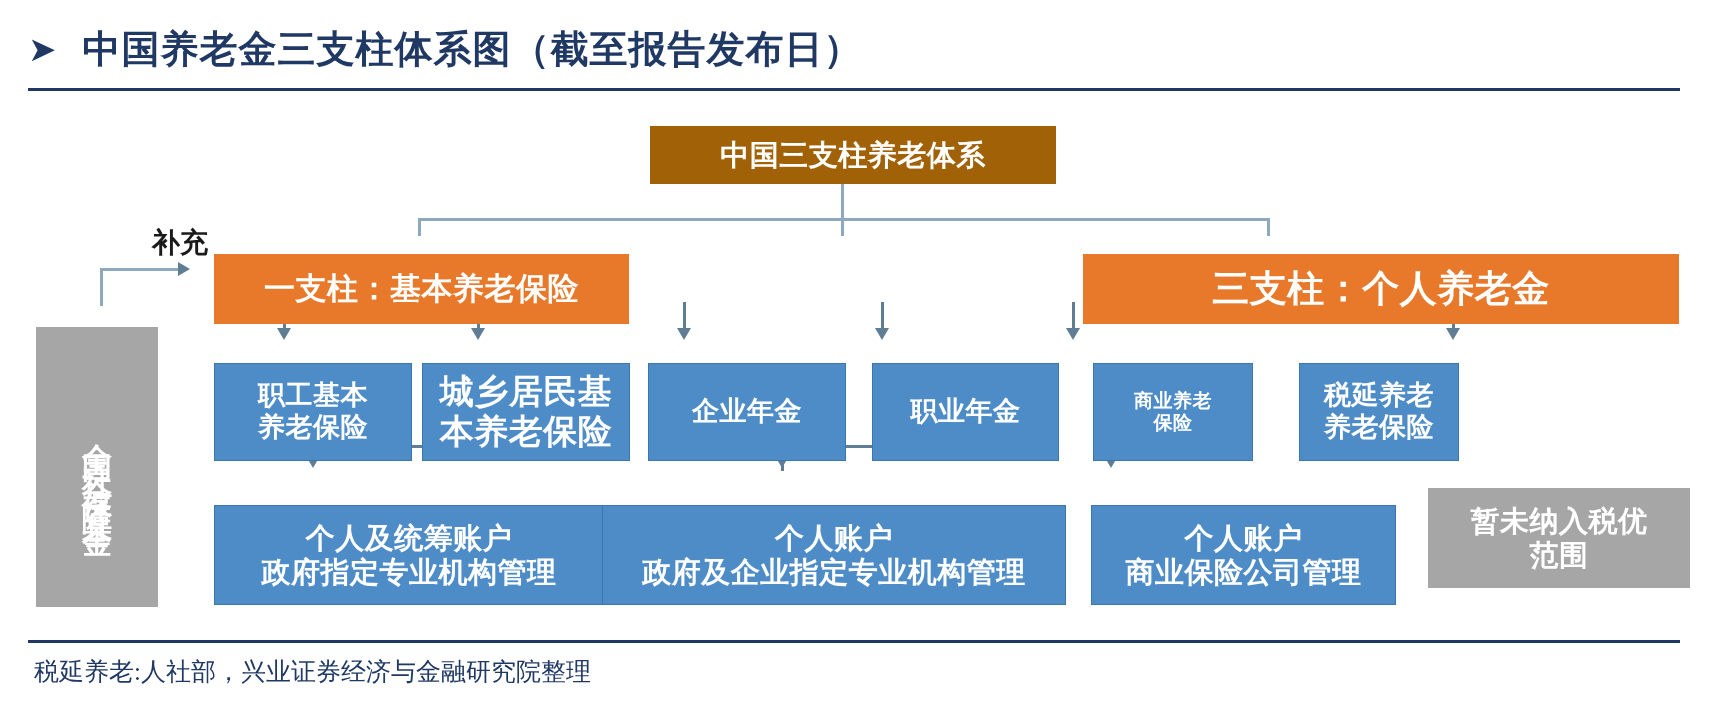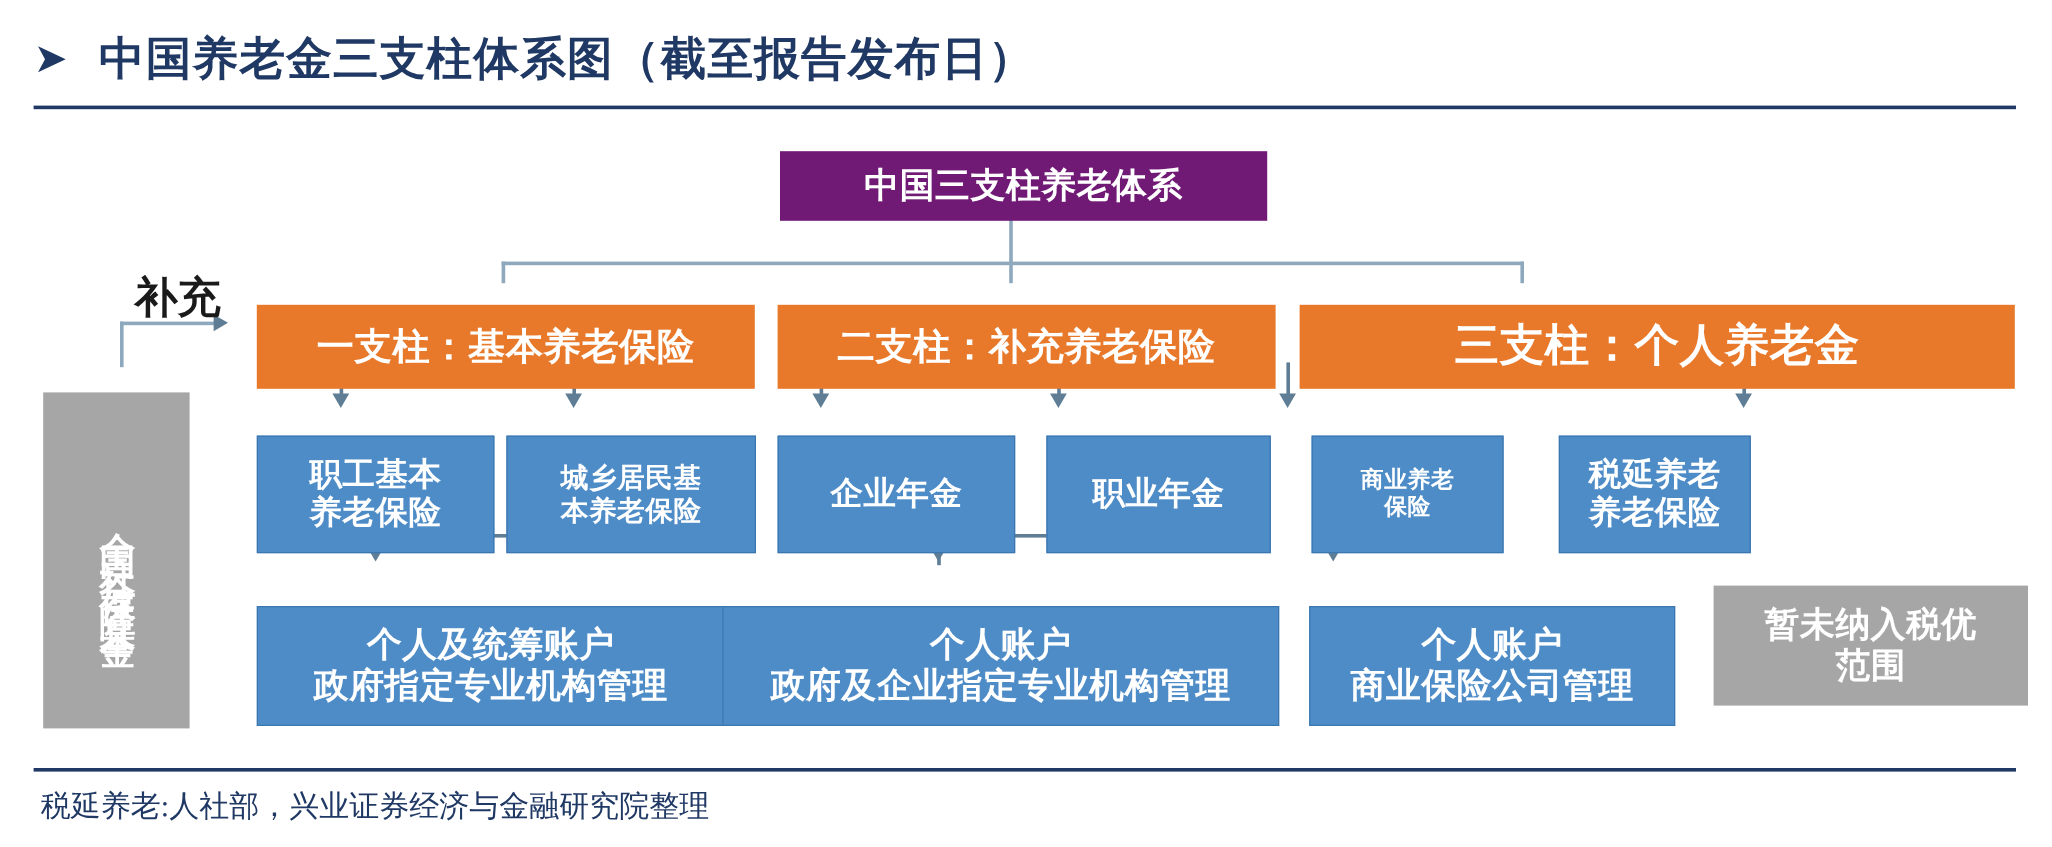--- a/index.html
+++ b/index.html
@@ -82,21 +82,21 @@
     text-align: center;
     color: #ffffff;
     line-height: 1.18;
     font-family: "Liberation Serif", "DejaVu Serif", serif;
     font-weight: 600;
     letter-spacing: 0.5px;
     z-index: 3;
   }
   .box span { display: block; white-space: pre-line; }
 
-  .box-red     { background: #701a75; }
+  .box-red     { background: #a16207; }
   .box-orange  { background: #E8792B; }
   .box-blue    { background: #4E8CC8; border: 1px solid #3B76AE; }
   .box-gray    { background: #A6A6A6; }
 
   .vert-text {
     writing-mode: vertical-rl;
     text-orientation: upright;
     letter-spacing: 12px;
     line-height: 1.0;
   }
@@ -119,26 +119,27 @@
     border-top: 12px solid #5F7E95;
   }
   .arrow-right {
     border-top: 7px solid transparent;
     border-bottom: 7px solid transparent;
     border-left: 12px solid #5F7E95;
   }
 
   .supp-label {
     position: absolute;
-    font-size: 36px;
+    font-size: 28px;
     font-weight: 700;
     color: #1a1a1a;
     font-family: "Liberation Serif", "DejaVu Serif", serif;
     white-space: nowrap;
     z-index: 4;
+    margin-left: 40px;
   }
 </style>
 </head>
 <body>
 
 <div id="page">
 
   <div class="title-row">
     <span class="title-bullet">➤</span>
     <span class="title-text">中国养老金三支柱体系图（截至报告发布日）</span>
@@ -200,32 +201,29 @@
     <span>中国三支柱养老体系</span>
   </div>
 
   <div class="box box-gray" style="left:36px; top:327px; width:122px; height:280px; font-size:30px;">
     <span class="vert-text">全国社会保障基金</span>
   </div>
 
   <div class="box box-orange" style="left:214px; top:254px; width:415px; height:70px; font-size:31px;">
     <span>一支柱：基本养老保险</span>
   </div>
-  <div class="box box-orange" style="left:648px; top:254px; width:415px; height:70px; font-size:31px;">
-    <span>二支柱：补充养老保险</span>
-  </div>
   <div class="box box-orange" style="left:1083px; top:254px; width:596px; height:70px; font-size:37px;">
     <span>三支柱：个人养老金</span>
   </div>
 
   <div class="box box-blue" style="left:214px; top:363px; width:198px; height:98px; font-size:27px;">
     <span>职工基本
 养老保险</span>
   </div>
-  <div class="box box-blue" style="left:422px; top:363px; width:208px; height:98px; font-size:23px;">
+  <div class="box box-blue" style="left:422px; top:363px; width:208px; height:98px; font-size:34px;">
     <span>城乡居民基
 本养老保险</span>
   </div>
   <div class="box box-blue" style="left:648px; top:363px; width:198px; height:98px; font-size:27px;">
     <span>企业年金</span>
   </div>
   <div class="box box-blue" style="left:872px; top:363px; width:187px; height:98px; font-size:27px;">
     <span>职业年金</span>
   </div>
   <div class="box box-blue" style="left:1093px; top:363px; width:160px; height:98px; font-size:19px;">

